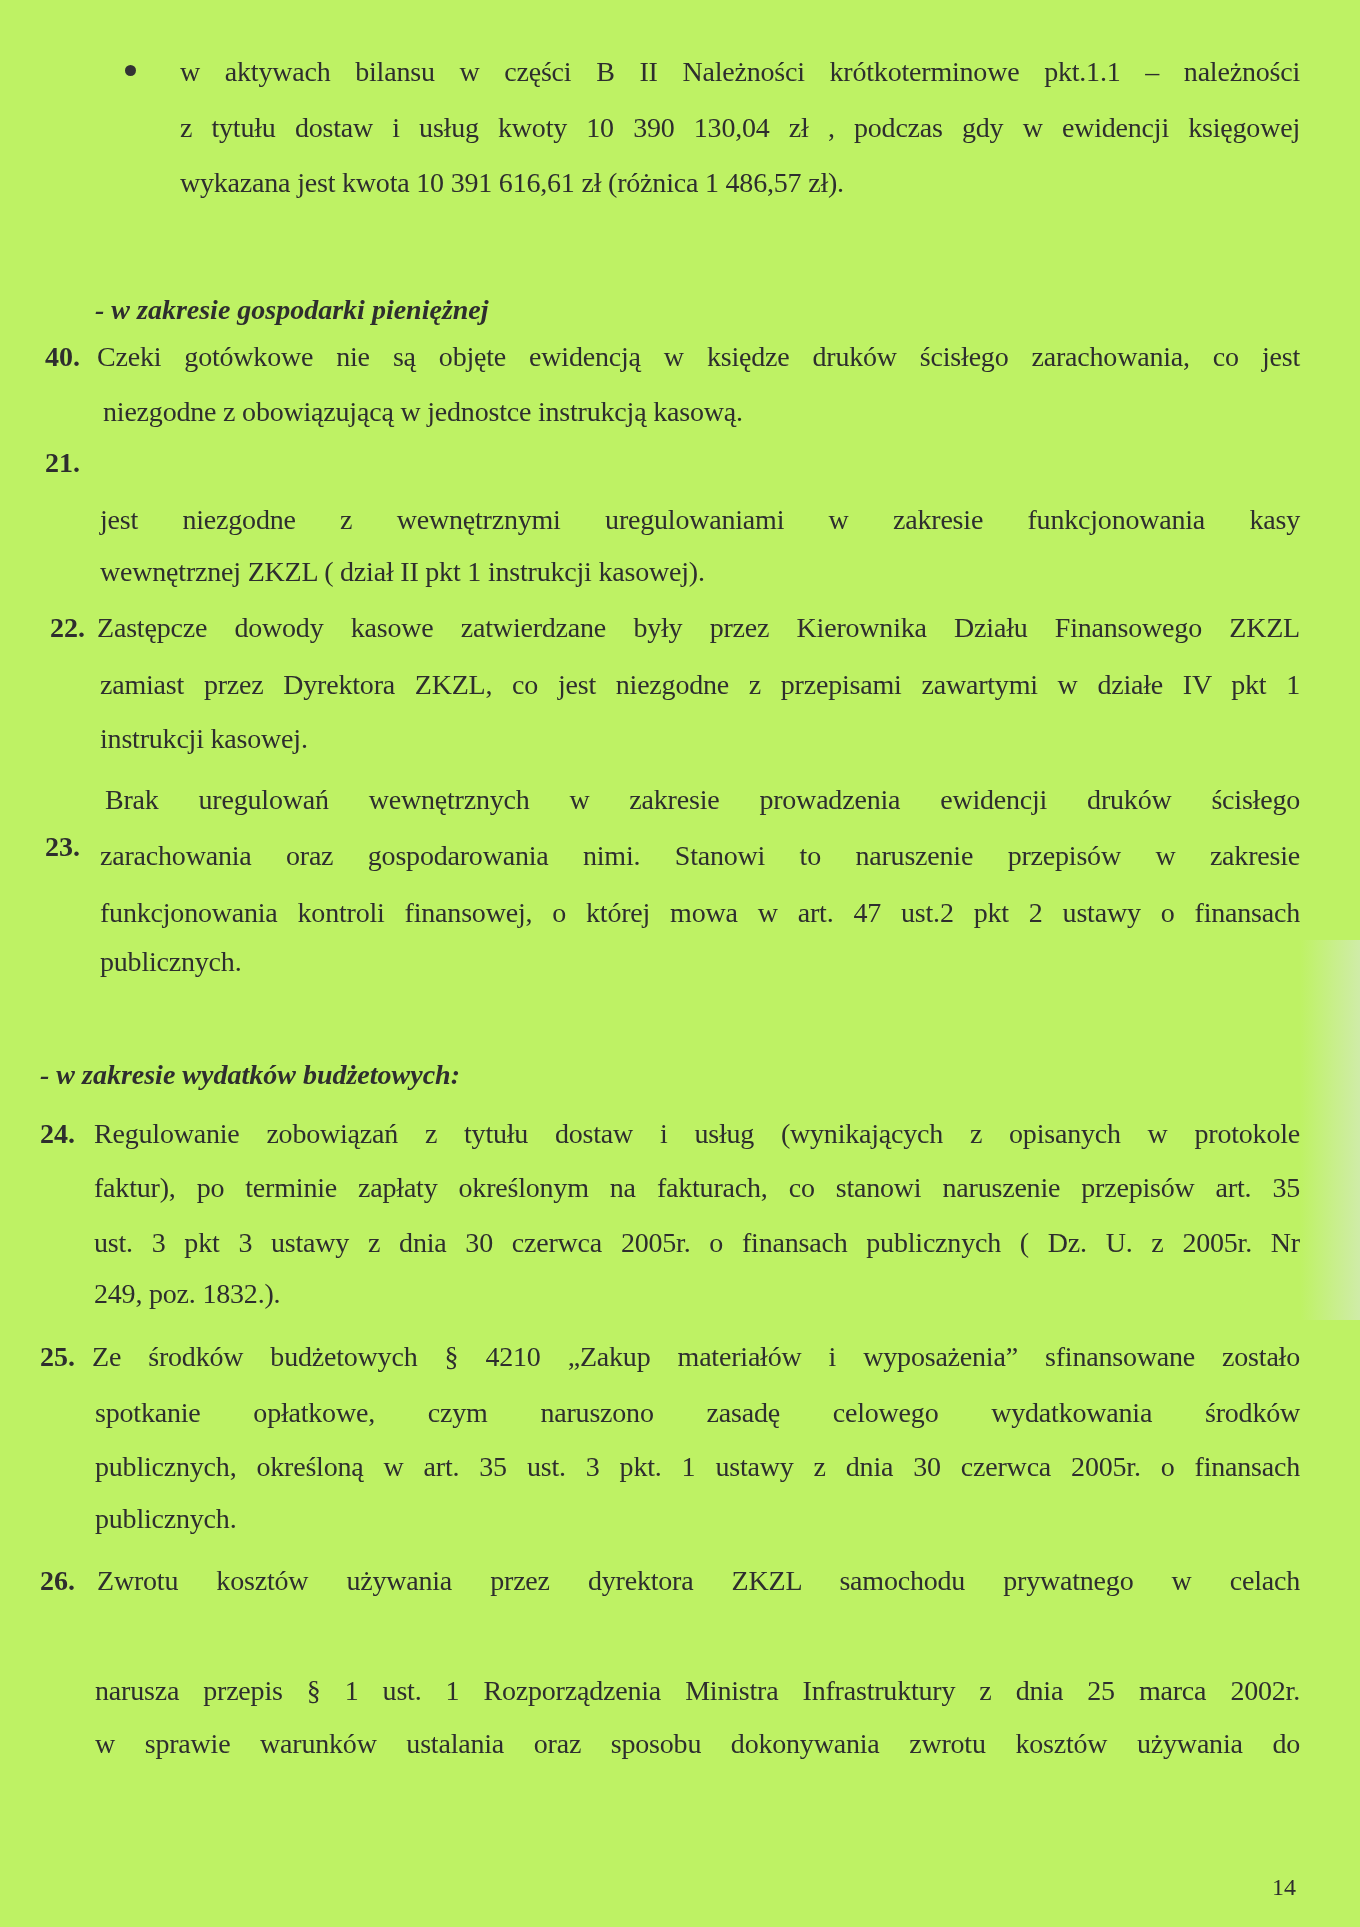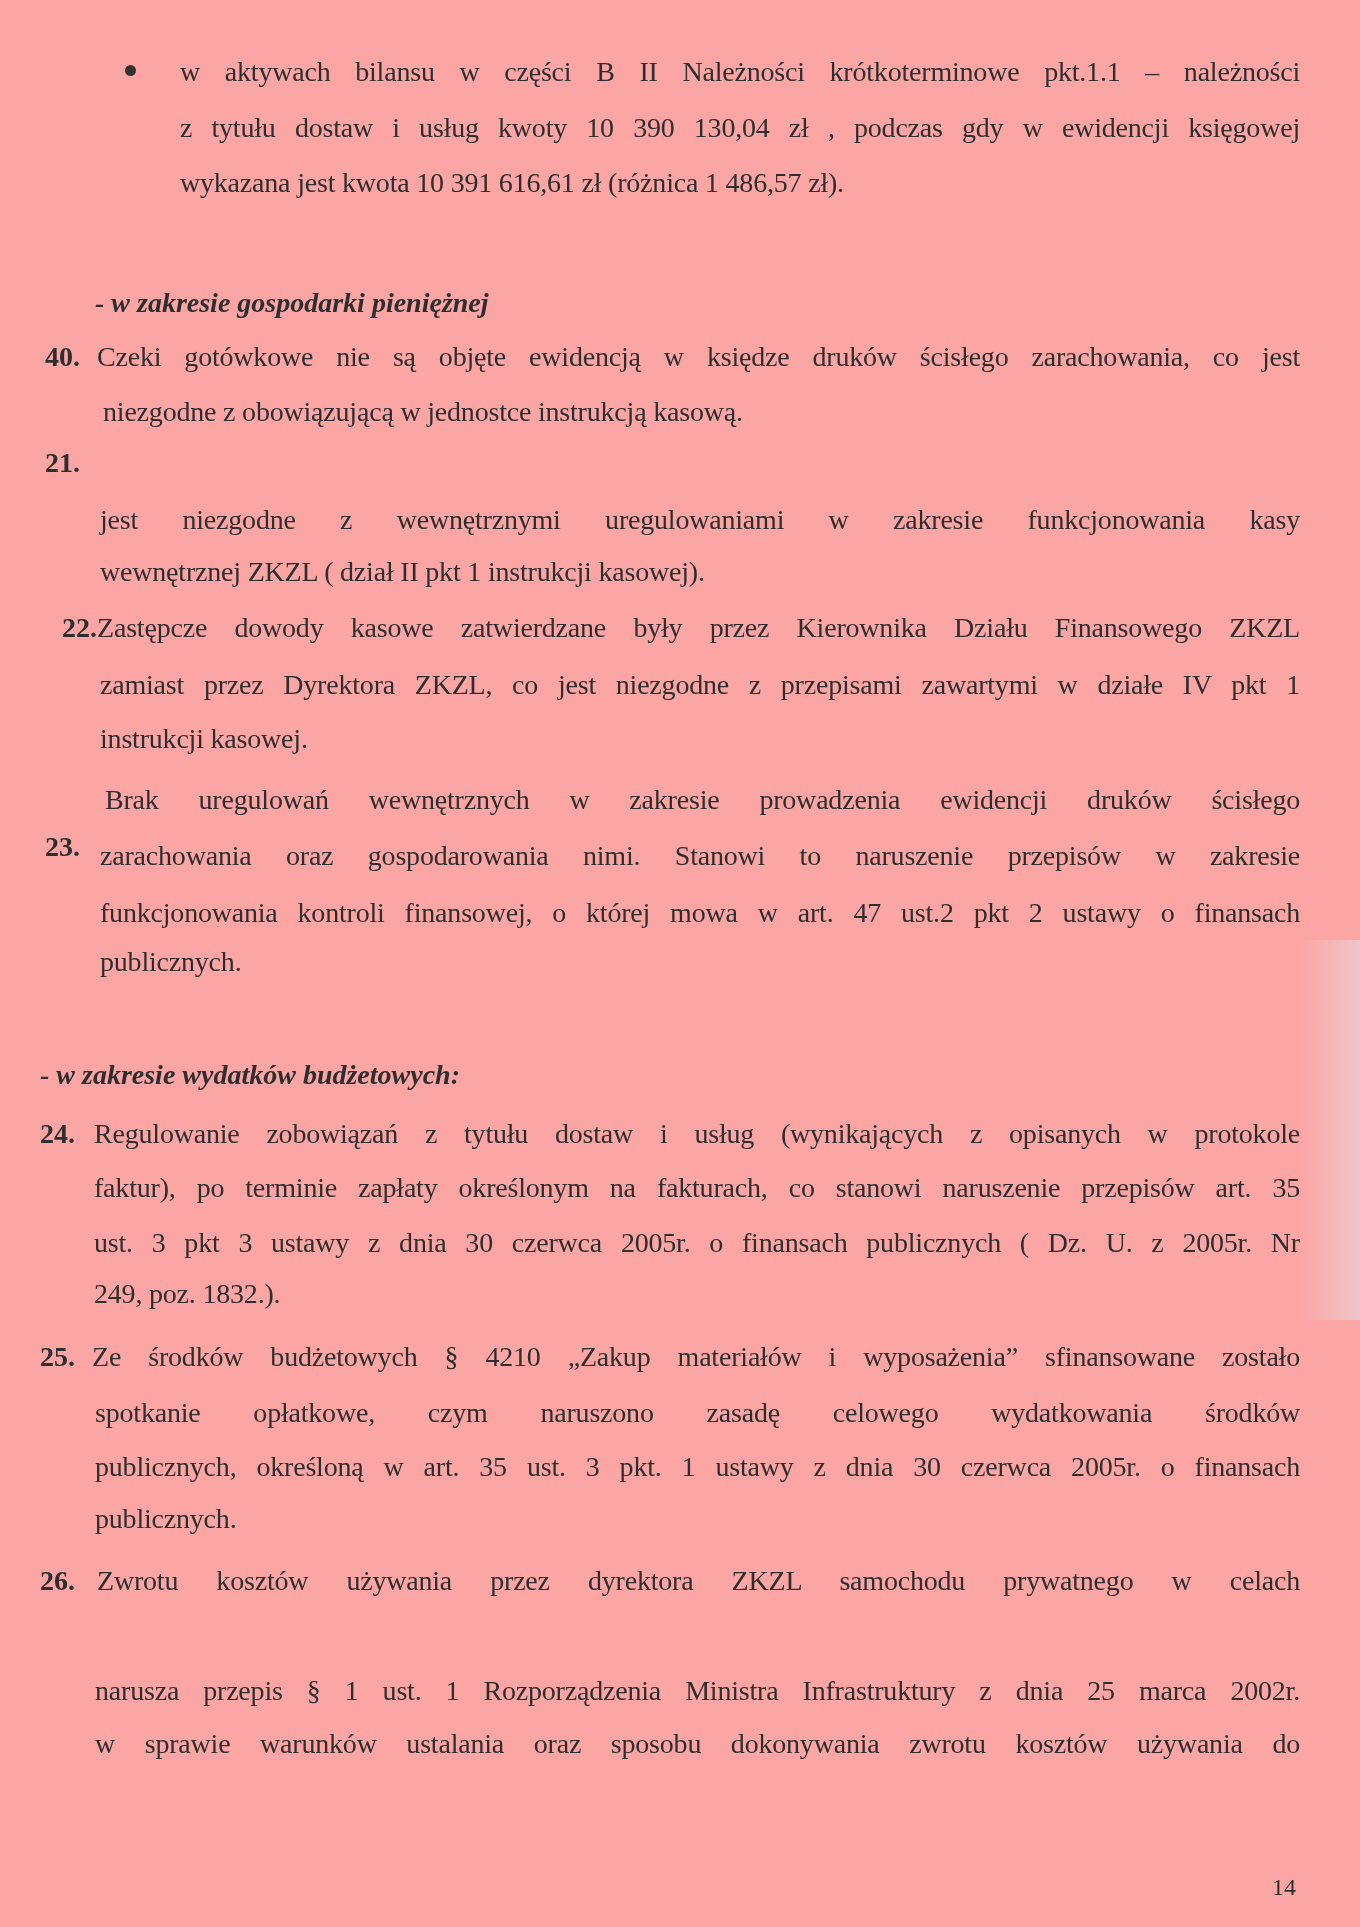--- a/index.html
+++ b/index.html
@@ -1,21 +1,21 @@
 <!DOCTYPE html>
 <html><head>
   <meta charset="utf-8">
   <style>
     html, body { margin: 0; padding: 0; background: #ffffff; }
     body {
       width: 1360px; height: 1927px; position: relative; overflow: hidden;
       font-family: "Liberation Serif", "DejaVu Serif", serif;
       color: #2e2e2e;
     }
-    .page { position: absolute; left: 0; top: 0; width: 1360px; height: 1927px; background: #fca5a5; }
+    .page { position: absolute; left: 0; top: 0; width: 1360px; height: 1927px; background: #bef264; }
     .line {
       position: absolute; font-size: 28px; line-height: 34px; white-space: nowrap;
       letter-spacing: -0.2px;
     }
     .just {
       text-align: justify; text-align-last: justify; white-space: normal;
     }
     .bullet {
       position: absolute; left: 125px; top: 65px; width: 11px; height: 11px;
       border-radius: 50%; background: #333;
@@ -35,31 +35,31 @@
 <body>
 
 <div class="page">
   <div class="smudge"></div>
 
   <span class="bullet"></span>
   <div class="line just" style="left:180px; top:55px; width:1120px;">w aktywach bilansu w części B II Należności krótkoterminowe pkt.1.1 – należności</div>
   <div class="line just" style="left:180px; top:111px; width:1120px;">z tytułu dostaw i usług kwoty 10 390 130,04 zł , podczas gdy w ewidencji księgowej</div>
   <div class="line" style="left:180px; top:166px;">wykazana jest kwota 10 391 616,61 zł (różnica 1 486,57 zł).</div>
 
-  <div class="heading" style="left:95px; top:286px;">- w zakresie gospodarki pieniężnej</div>
+  <div class="heading" style="left:95px; top:293px;">- w zakresie gospodarki pieniężnej</div>
 
   <div class="num" style="left:45px; top:340px;">40.</div>
   <div class="line" style="left:103px; top:395px;">niezgodne z obowiązującą w jednostce instrukcją kasową.</div>
   <div class="line just" style="left:97px; top:340px; width:1203px;">Czeki gotówkowe nie są objęte ewidencją w księdze druków ścisłego zarachowania, co jest</div>
 
   <div class="num" style="left:45px; top:446px;">21.</div>
   <div class="line just" style="left:100px; top:503px; width:1200px;">jest niezgodne z wewnętrznymi uregulowaniami w zakresie funkcjonowania kasy</div>
   <div class="line" style="left:100px; top:555px;">wewnętrznej ZKZL ( dział II pkt 1 instrukcji kasowej).</div>
 
-  <div class="num" style="left:62px; top:611px;">22.</div>
+  <div class="num" style="left:50px; top:611px;">22.</div>
   <div class="line just" style="left:97px; top:611px; width:1203px;">Zastępcze dowody kasowe zatwierdzane były przez Kierownika Działu Finansowego ZKZL</div>
   <div class="line just" style="left:100px; top:668px; width:1200px;">zamiast przez Dyrektora ZKZL, co jest niezgodne z przepisami zawartymi w działe IV pkt 1</div>
   <div class="line" style="left:100px; top:722px;">instrukcji kasowej.</div>
 
   <div class="num" style="left:45px; top:783px;margin-top:47px;">23.</div>
   <div class="line just" style="left:105px; top:783px; width:1195px;">Brak uregulowań wewnętrznych w zakresie prowadzenia ewidencji druków ścisłego</div>
   <div class="line just" style="left:100px; top:839px; width:1200px;">zarachowania oraz gospodarowania nimi. Stanowi to naruszenie przepisów w zakresie</div>
   <div class="line just" style="left:100px; top:896px; width:1200px;">funkcjonowania kontroli finansowej, o której mowa w art. 47 ust.2 pkt 2 ustawy o finansach</div>
   <div class="line" style="left:100px; top:945px;">publicznych.</div>
 

